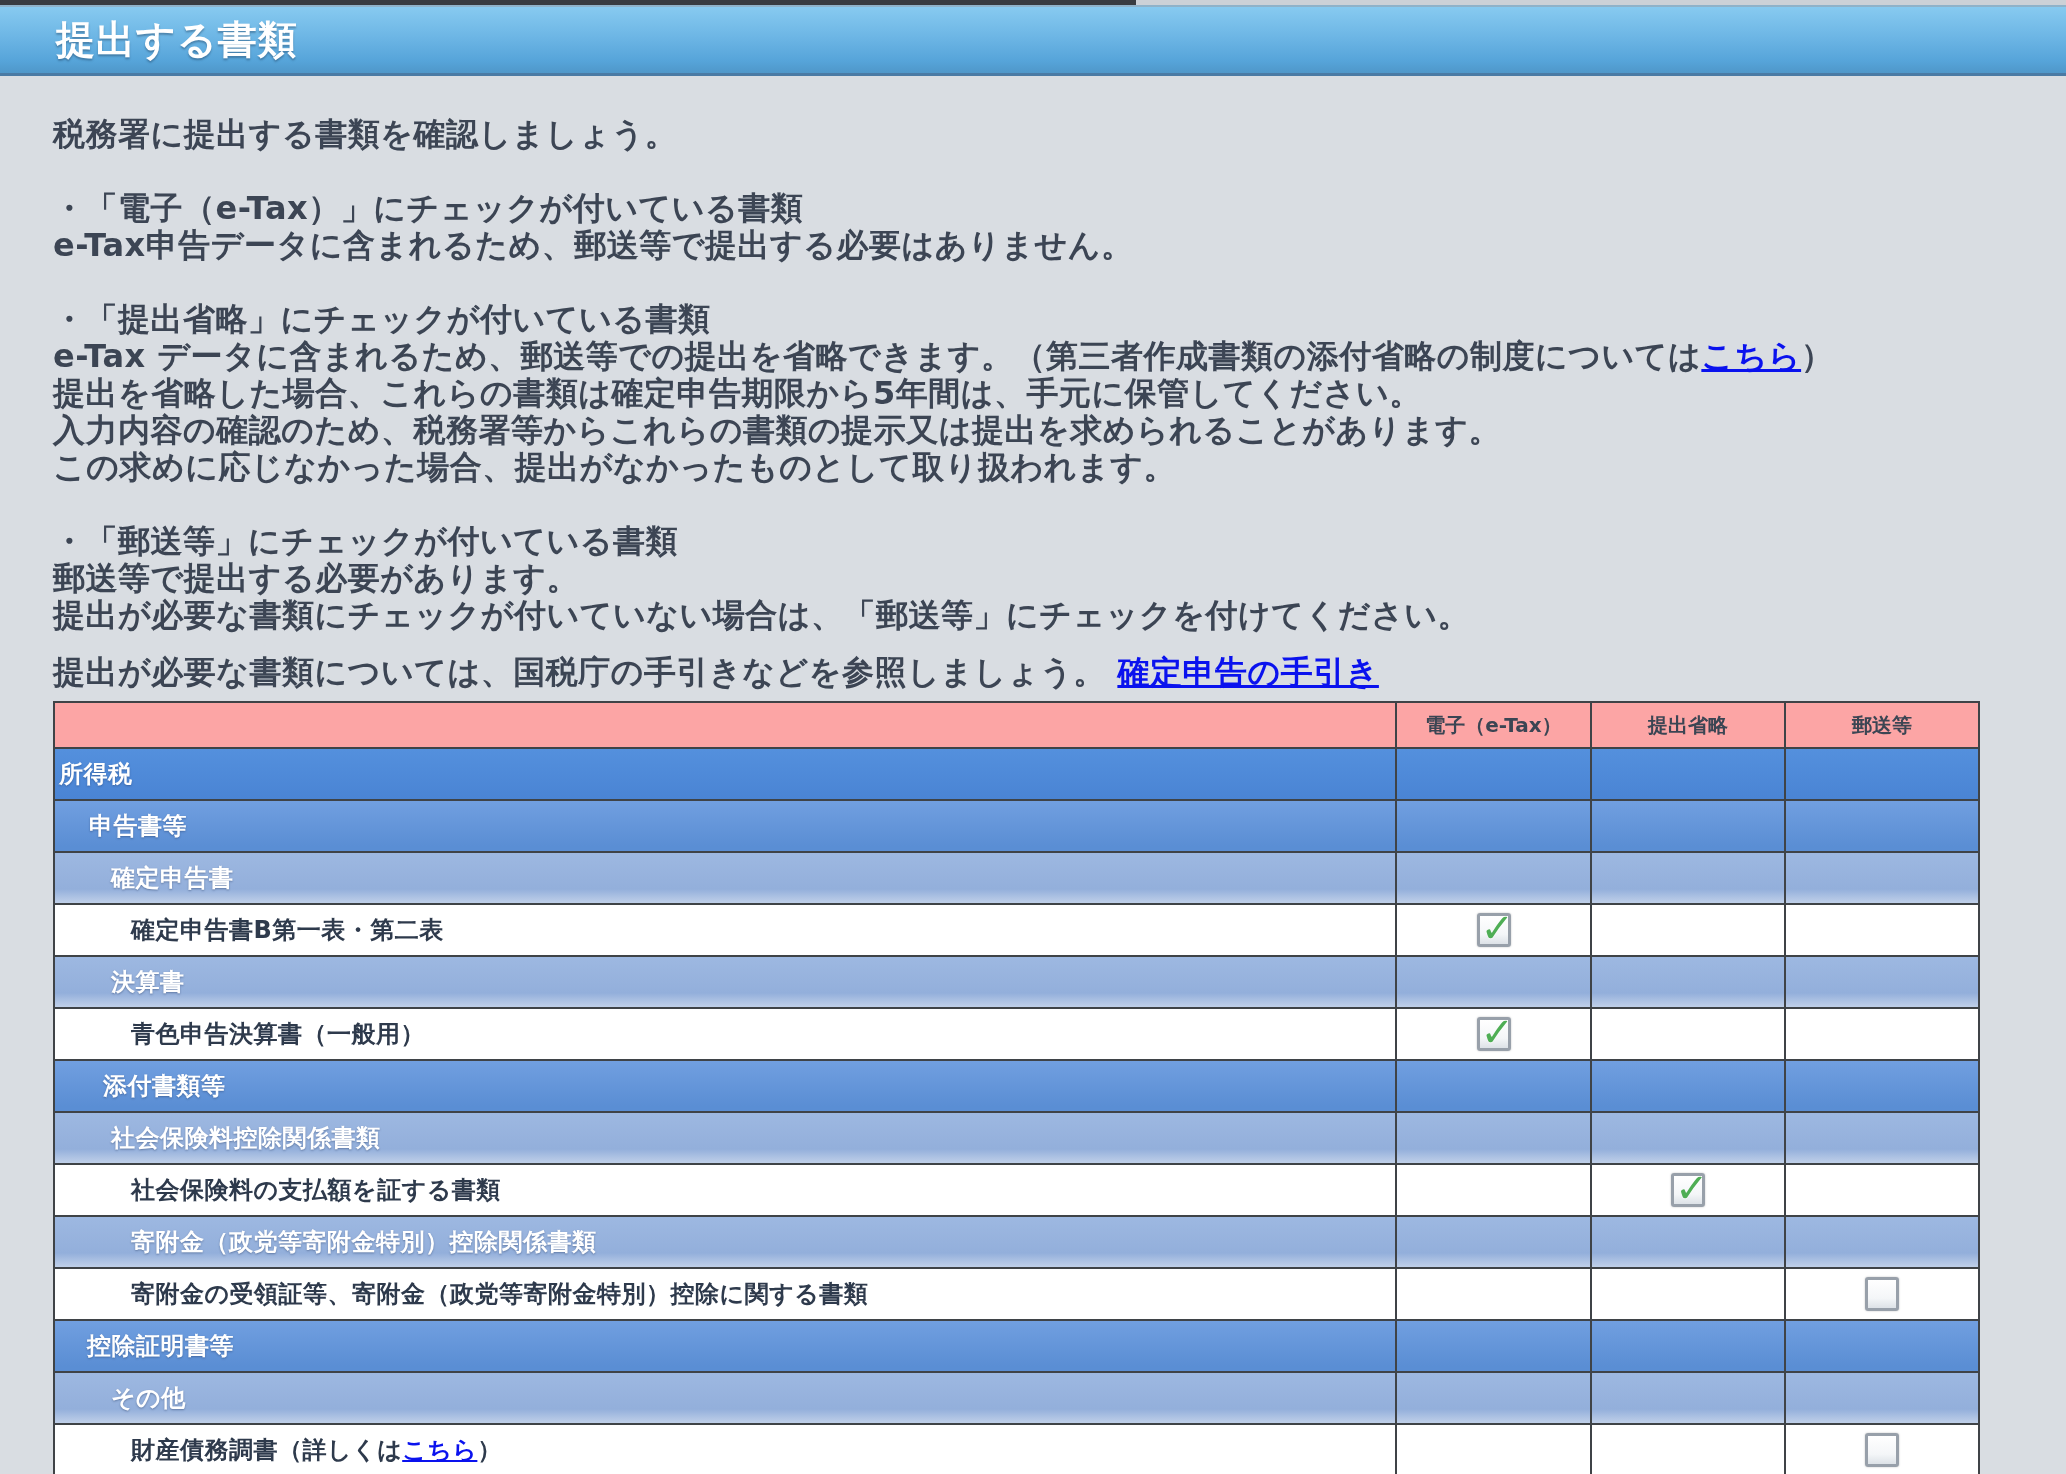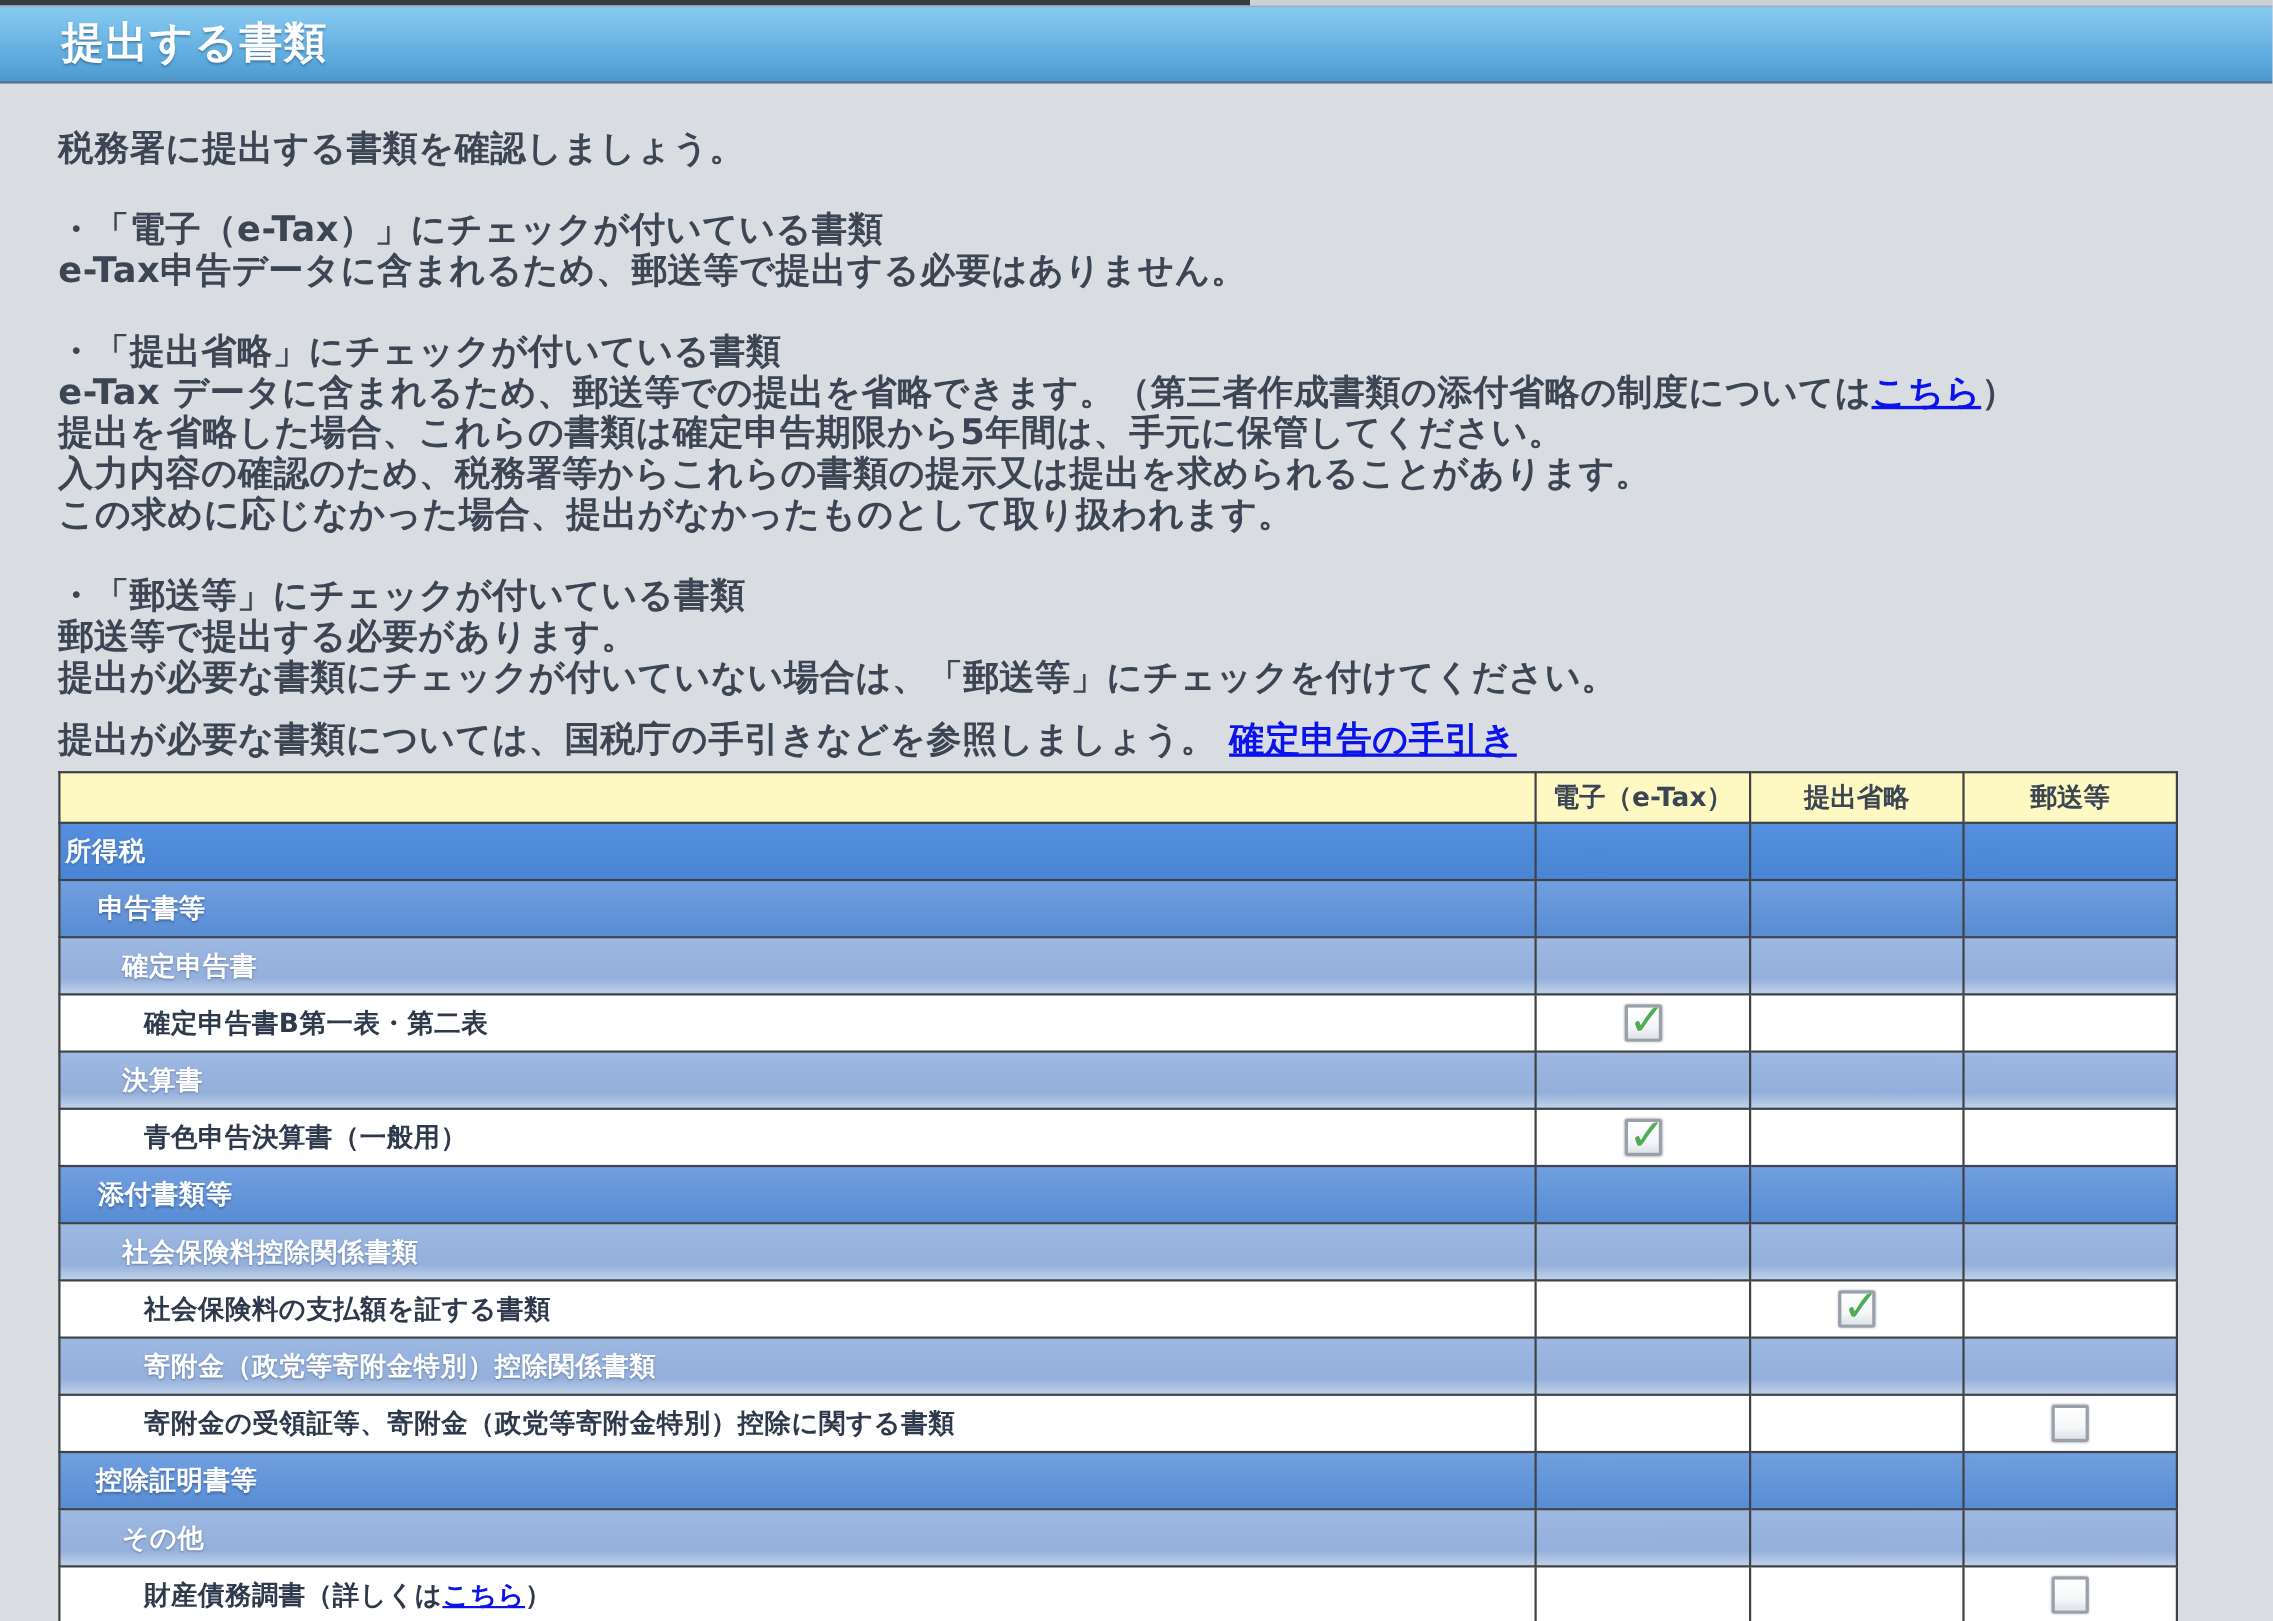--- a/index.html
+++ b/index.html
@@ -33,21 +33,21 @@
   table.docs{
     border-collapse:collapse;table-layout:fixed;
     width:1927px;margin-top:10px;
     font-size:24px;
   }
   table.docs col.c-label{width:1342px;}
   table.docs col.c-etax{width:195px;}
   table.docs col.c-shoryaku{width:194px;}
   table.docs col.c-yuso{width:194px;}
   table.docs th,table.docs td{border:2px solid #3f4347;padding:0;}
-  table.docs thead th{background:#fef9c3;height:44px;color:#3b4553;font-size:24px;font-weight:bold;}
+  table.docs thead th{background:#fca5a5;height:44px;color:#3b4553;font-size:20px;font-weight:bold;}
   table.docs tbody td{height:50px;}
   td.label{text-align:left;letter-spacing:.5px;}
   tr.cat0 td{background:linear-gradient(#5490dd,#4a84d4);}
   tr.cat1 td{background:linear-gradient(#719fe0 0%,#5a8ed4 90%);}
   tr.cat2 td{background:linear-gradient(#9db8e1 0%,#93afdb 72%,#c0d0e9 100%);}
   tr.cat0 td.label,tr.cat1 td.label,tr.cat2 td.label{color:#ffffff;text-shadow:0 1px 2px rgba(25,45,85,.4);}
   tr.doc td{background:#ffffff;color:#2e3a4c;}
   td.check{text-align:center;vertical-align:middle;}
   
   .checkbox{
@@ -143,21 +143,21 @@
           <td class="check"></td>
           <td class="check"></td>
         </tr>
         <tr class="doc">
           <td class="label" style="padding-left: 76px;">青色申告決算書（一般用）</td>
           <td class="check"><span class="checkbox checked"></span></td>
           <td class="check"></td>
           <td class="check"></td>
         </tr>
         <tr class="cat1">
-          <td class="label" style="padding-left: 34px;">添付書類等</td>
+          <td class="label" style="padding-left: 48px;">添付書類等</td>
           <td class="check"></td>
           <td class="check"></td>
           <td class="check"></td>
         </tr>
         <tr class="cat2">
           <td class="label" style="padding-left: 56px;">社会保険料控除関係書類</td>
           <td class="check"></td>
           <td class="check"></td>
           <td class="check"></td>
         </tr>

